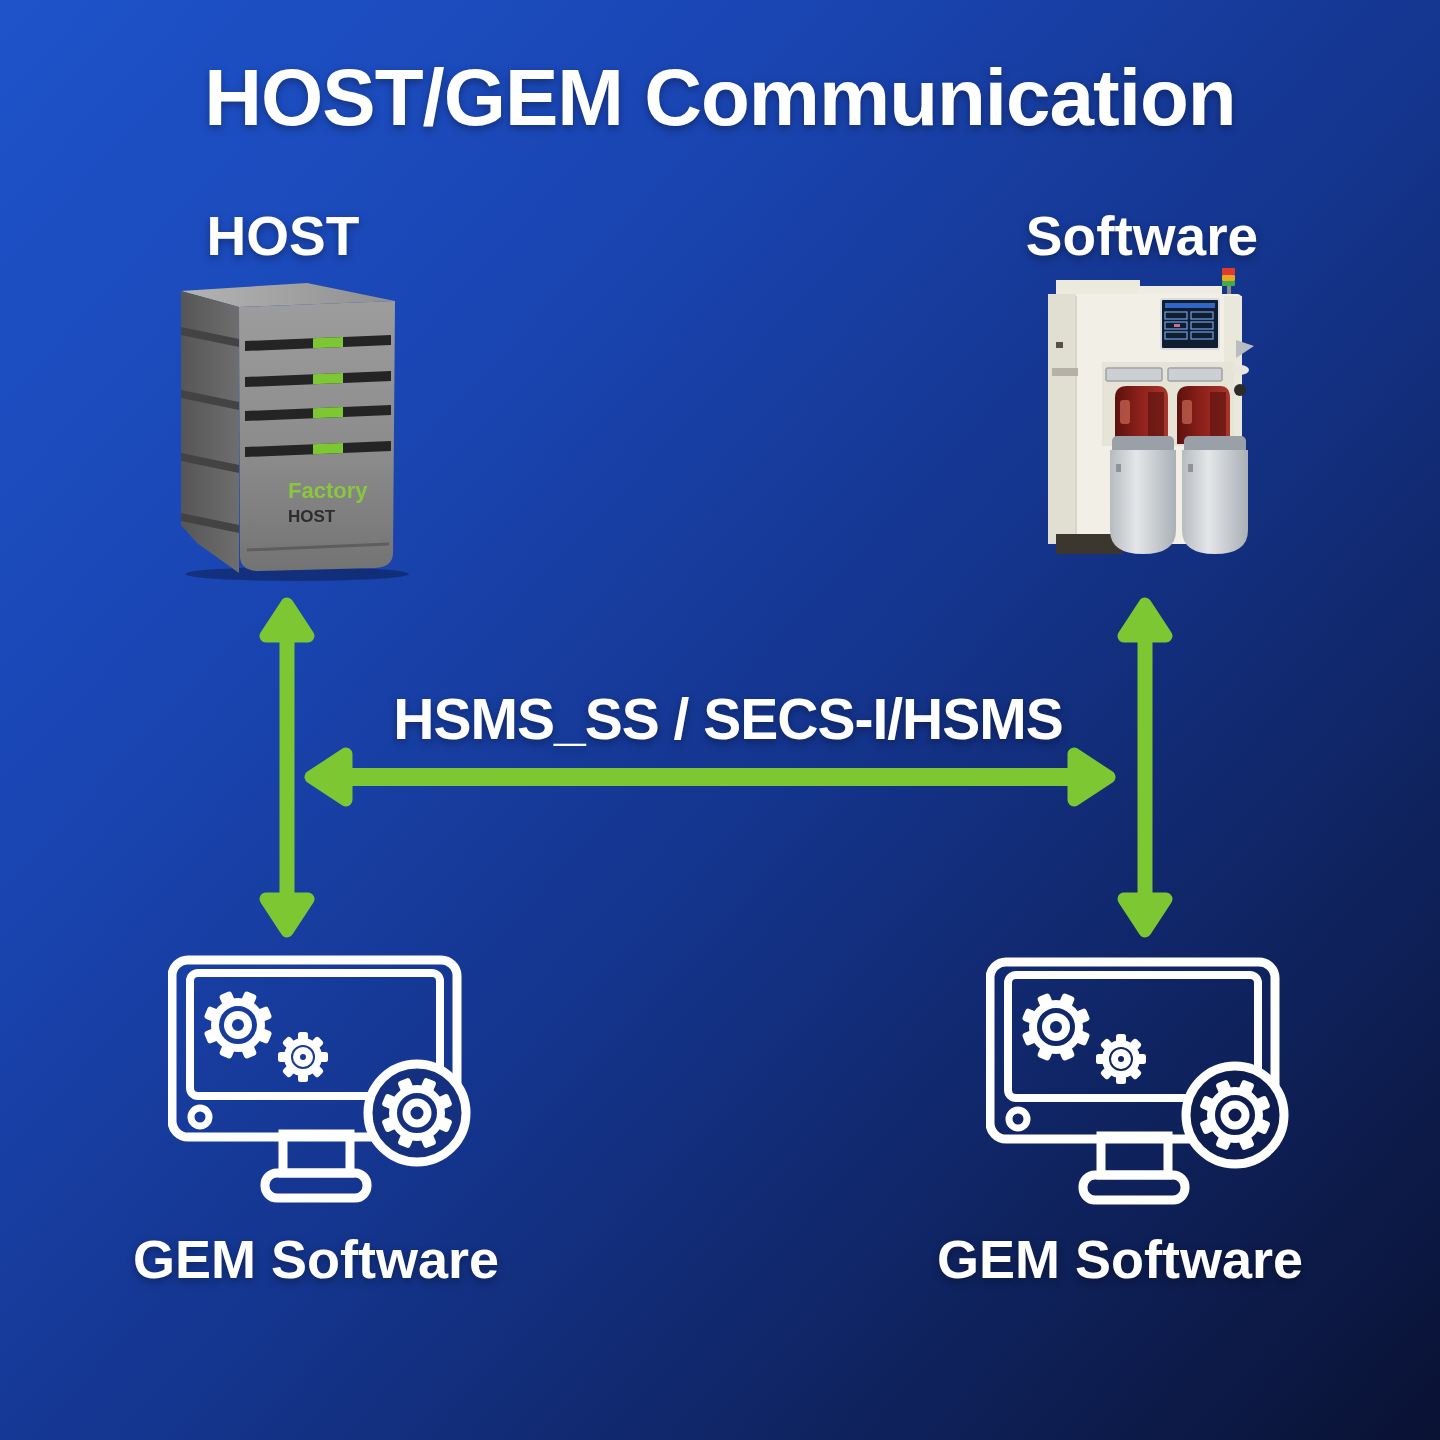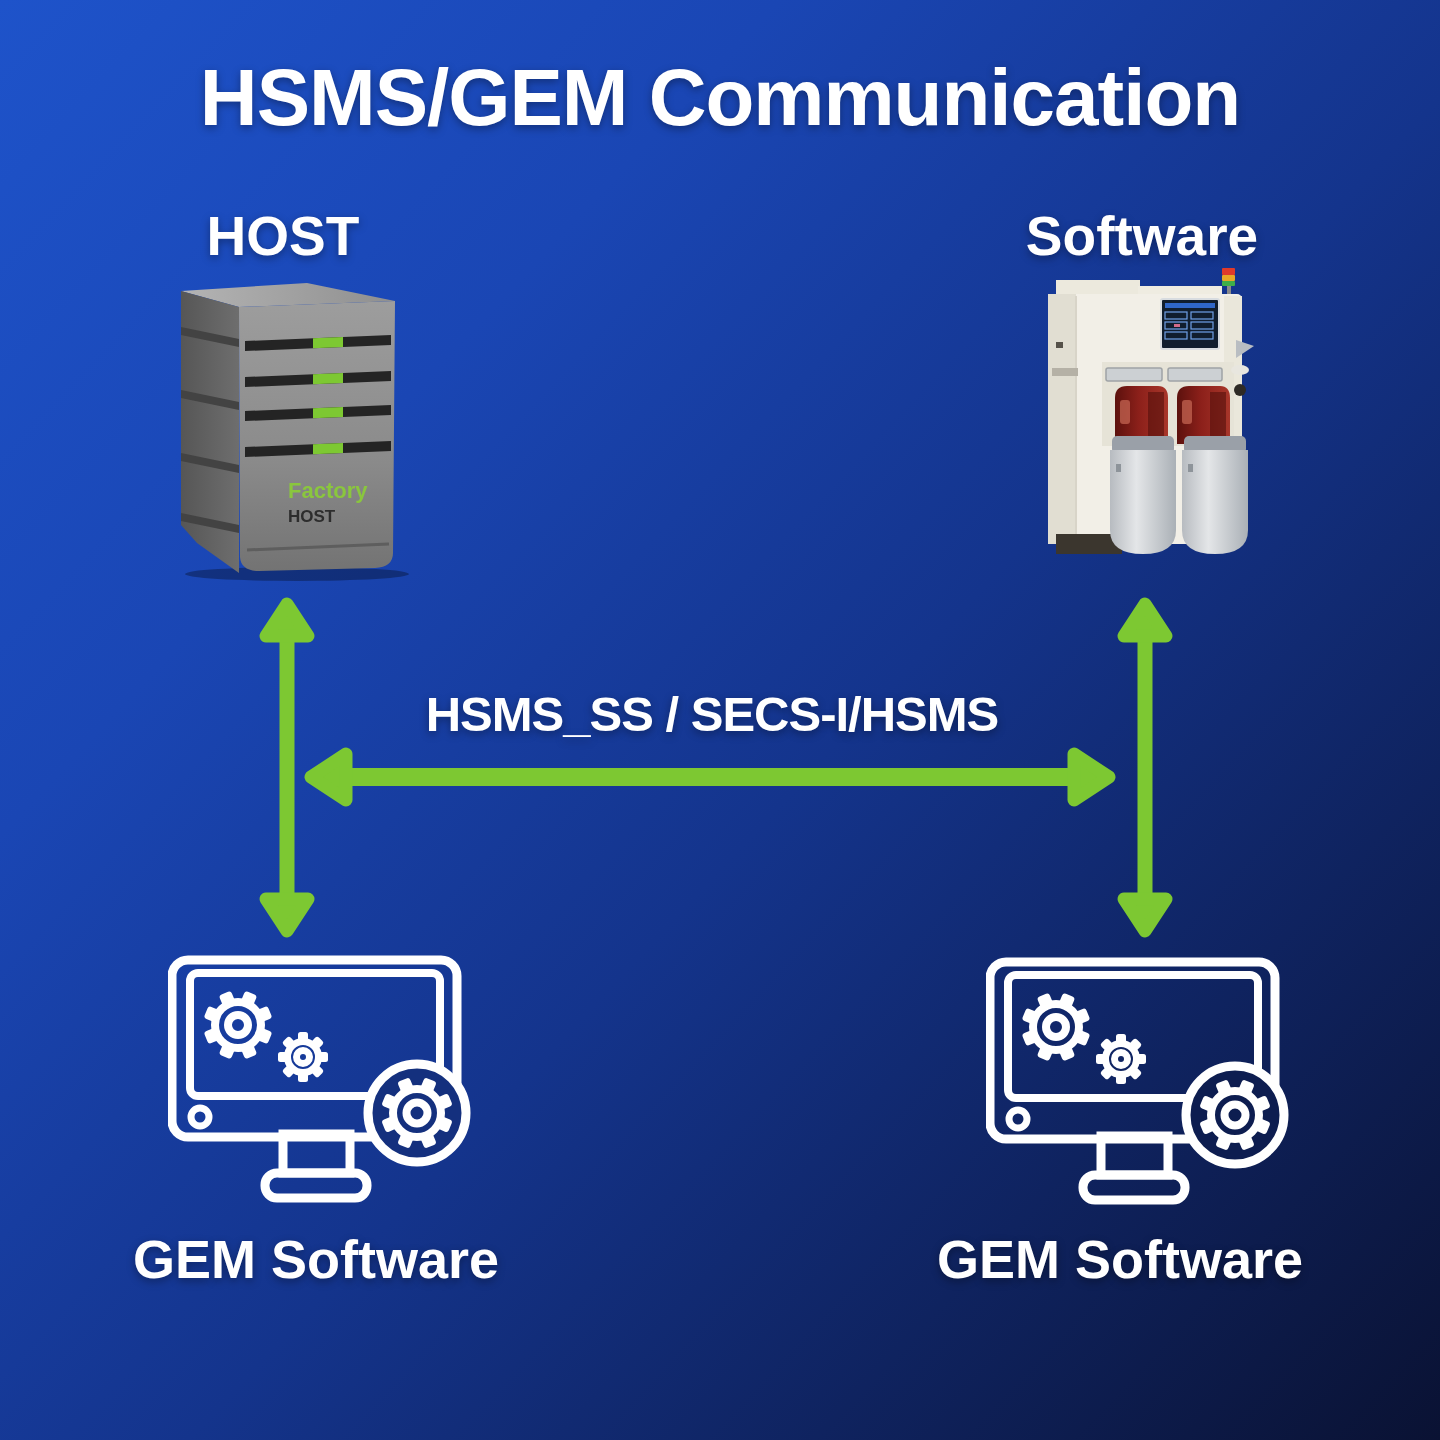--- a/index.html
+++ b/index.html
@@ -11,30 +11,30 @@
   }
   .abs{position:absolute;}
   .lbl{
     color:#ffffff;font-weight:700;text-align:center;
     text-shadow:0 3px 8px rgba(0,0,0,.35);
     white-space:nowrap;
   }
   #title{left:0;right:0;top:52px;font-size:80px;letter-spacing:-1px;}
   #host-label{left:173px;width:220px;top:204px;font-size:55px;}
   #equipment-label{left:962px;width:360px;top:204px;font-size:55px;}
-  #protocol-label{left:312px;width:800px;top:686px;font-size:49px;letter-spacing:-1px;}
+  #protocol-label{left:328px;width:800px;top:686px;font-size:57px;letter-spacing:-1px;}
   #gem-label-left{left:96px;width:440px;top:1228px;font-size:54px;}
   #gem-label-right{left:900px;width:440px;top:1228px;font-size:54px;}
   svg{display:block;}
   svg text{font-family:"Liberation Sans",sans-serif;}
 </style>
 </head>
 <body>
 
-<div id="title" class="abs lbl">HSMS/GEM Communication</div>
+<div id="title" class="abs lbl">HOST/GEM Communication</div>
 
 <div id="host-label" class="abs lbl">HOST</div>
 <div id="equipment-label" class="abs lbl">Software</div>
 <div id="protocol-label" class="abs lbl">HSMS_SS / SECS-I/HSMS</div>
 <div id="gem-label-left" class="abs lbl">GEM Software</div>
 <div id="gem-label-right" class="abs lbl">GEM Software</div>
 
 <svg class="abs" style="left:167px;top:281px;" width="256" height="300" viewBox="0 0 256 300">
   <defs>
     <linearGradient id="srvSide" x1="0" y1="0" x2="1" y2="0">

